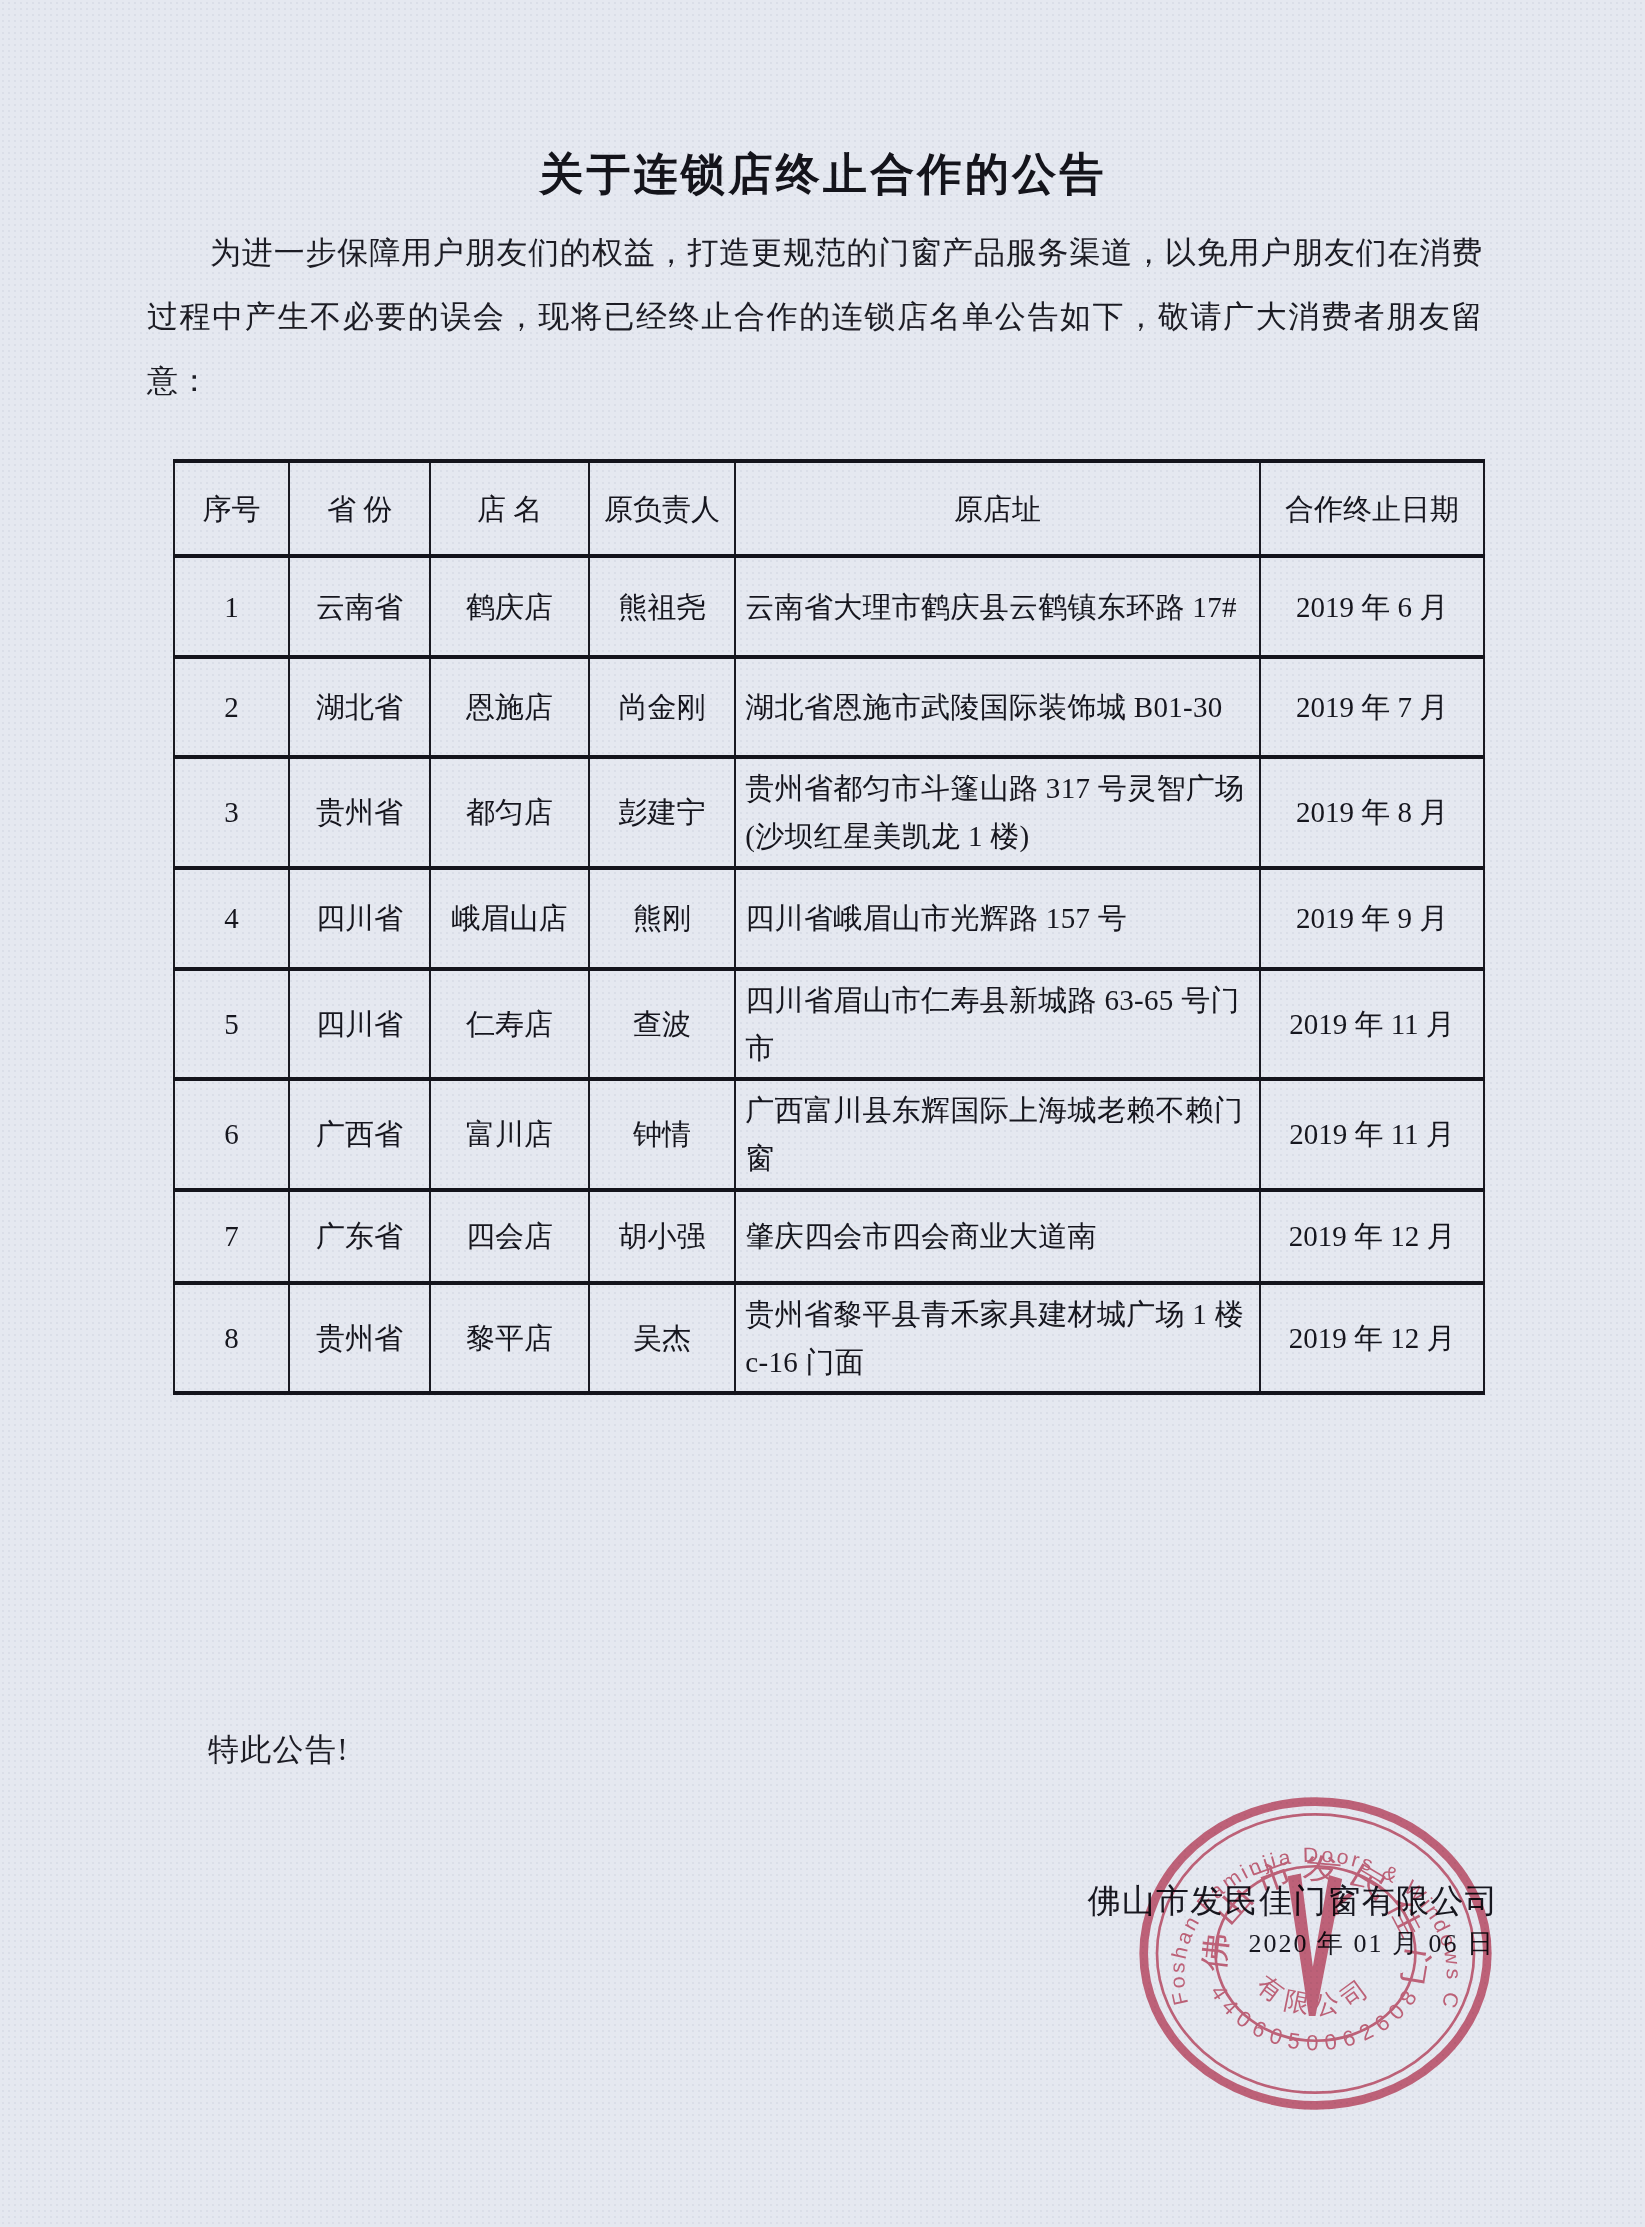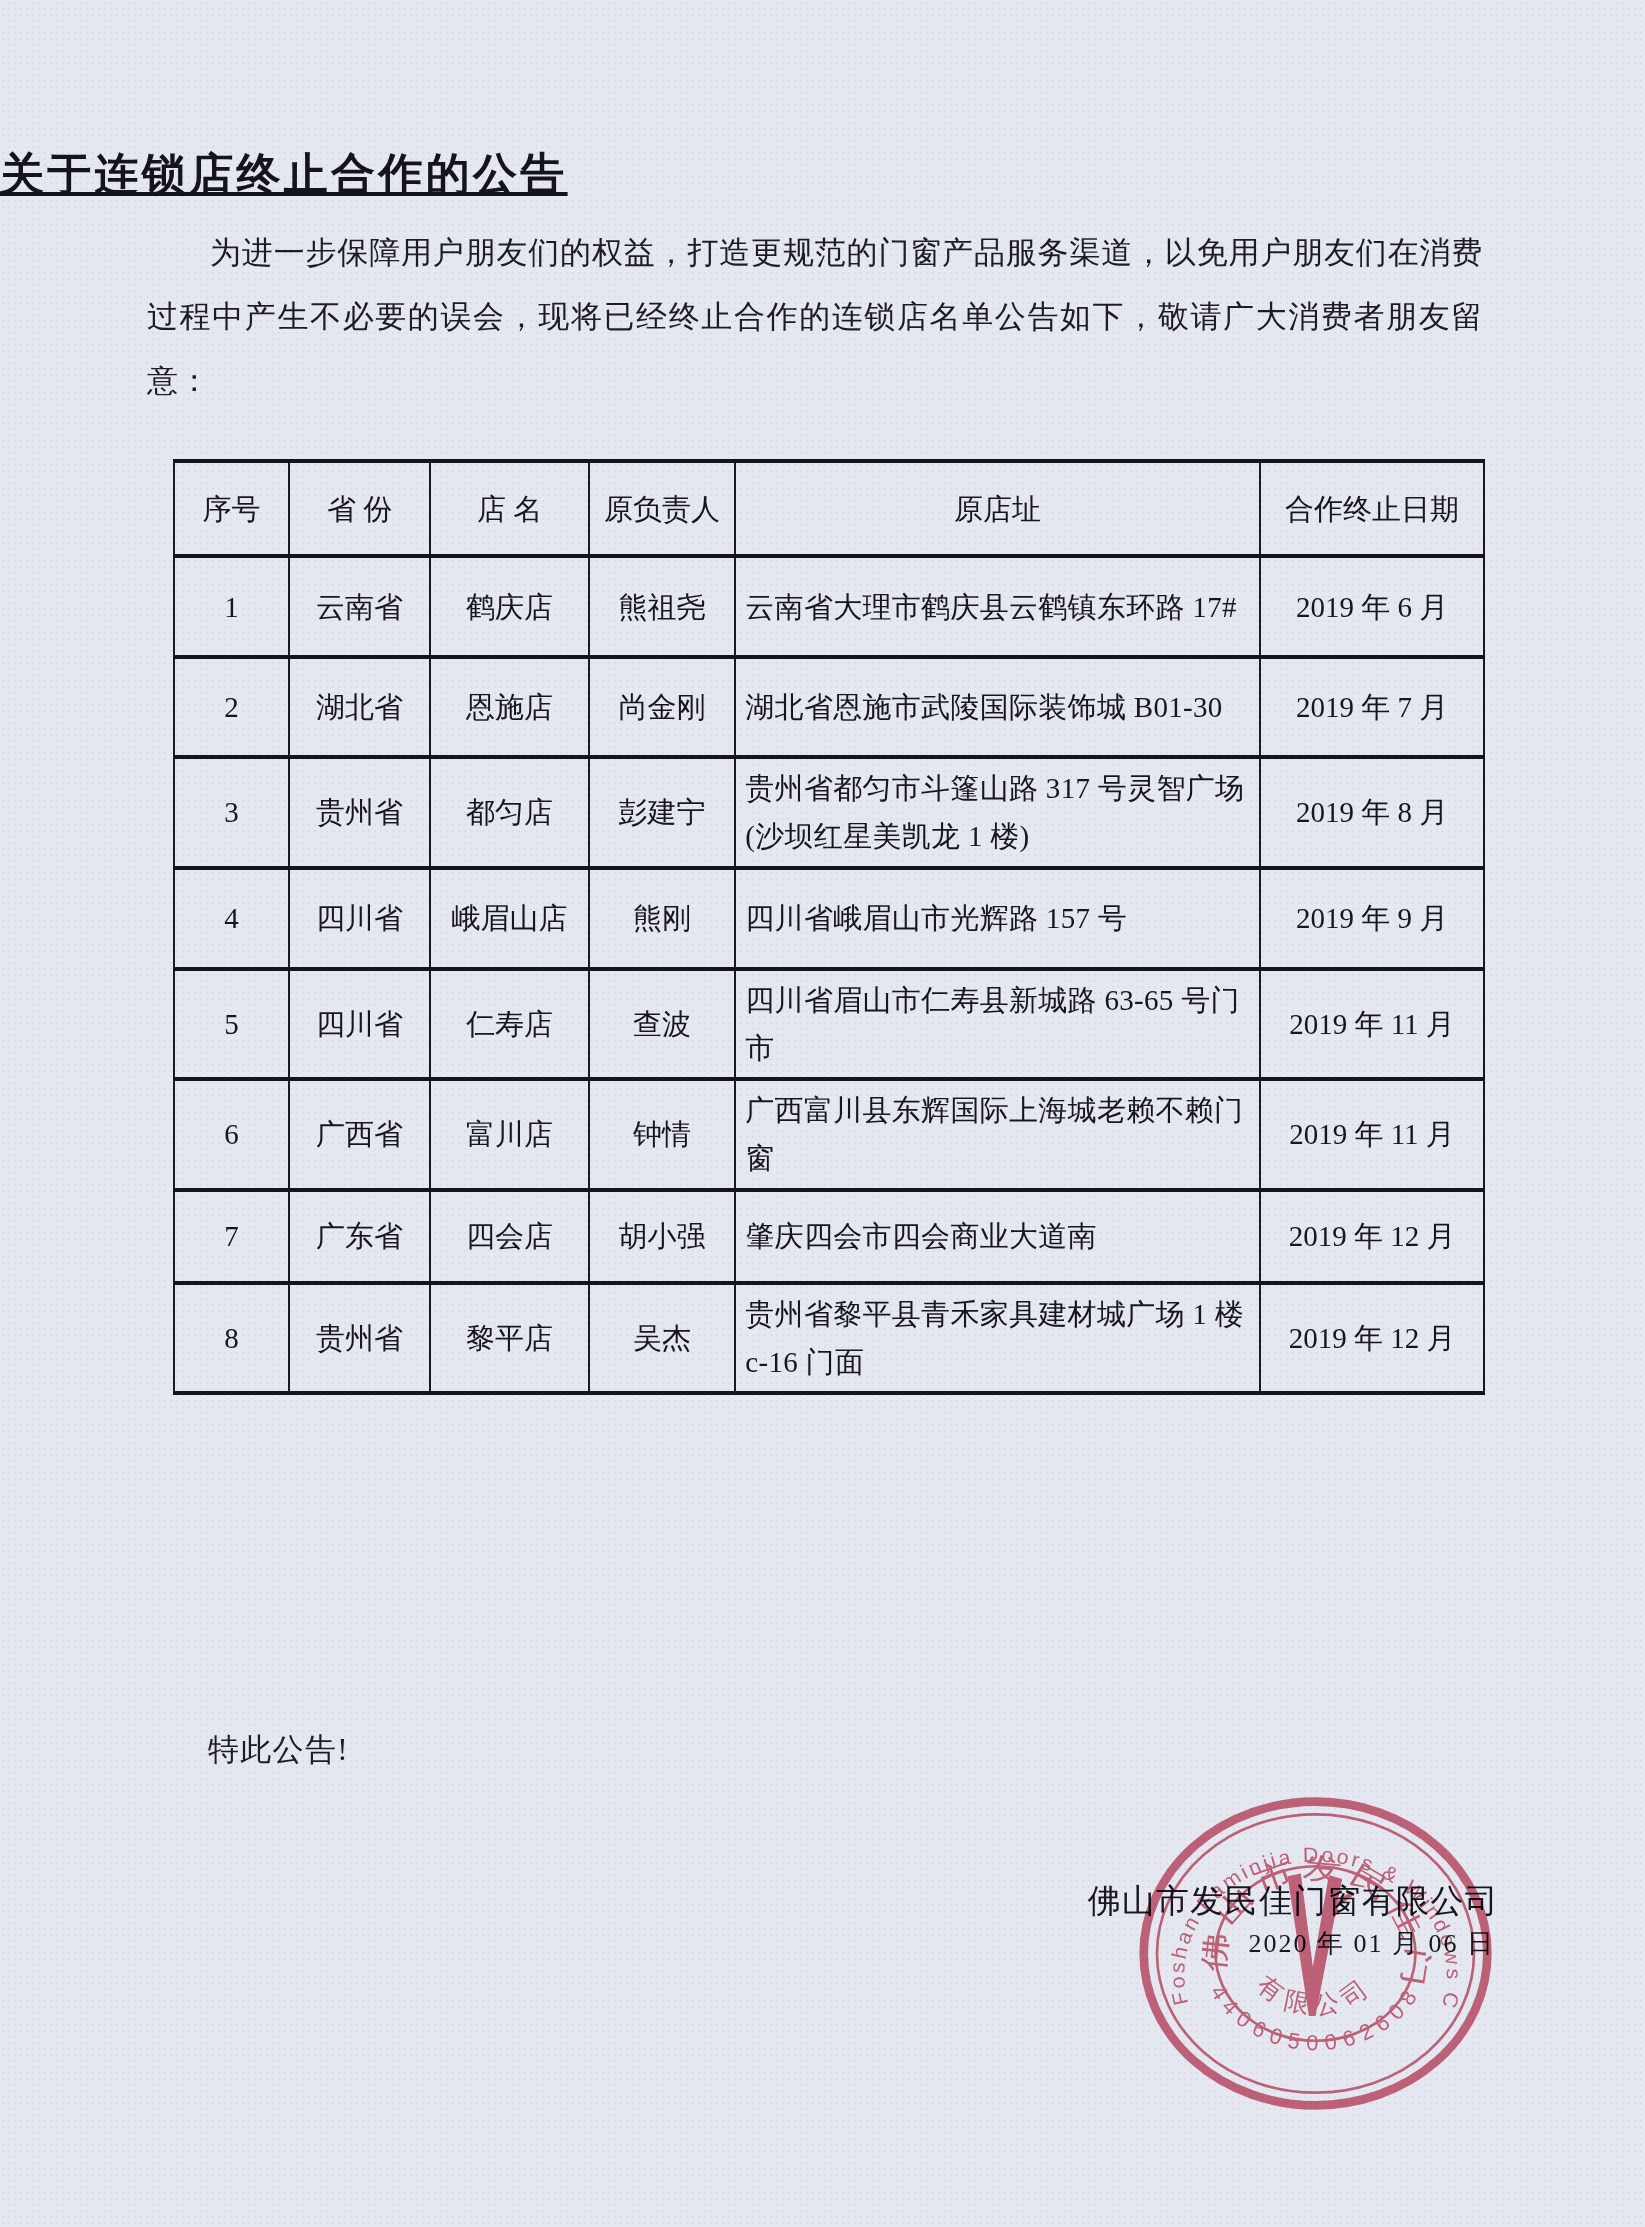--- a/index.html
+++ b/index.html
@@ -8,23 +8,22 @@
     width:1646px;height:2227px;
     background-color:#e5e8f0;
     background-image:radial-gradient(rgba(176,184,202,.22) 0.7px, transparent 0.9px);
     background-size:6px 6px;
     font-family:"Liberation Serif","DejaVu Serif",serif;
     color:#1c1c24;
     overflow:hidden;
   }
   .title{
     position:absolute;top:145px;left:0;width:100%;
-    font-size:44px;font-weight:bold;letter-spacing:3.3px;
+    text-align:center;font-size:44px;font-weight:bold;letter-spacing:3.3px;
     color:#14141b;
-    text-decoration:underline;
   }
   .intro{
     position:absolute;top:221px;left:147px;width:1336px;
     font-size:31px;line-height:64px;text-align:justify;text-justify:inter-ideograph;
     text-indent:63px;letter-spacing:0.7px;
   }
   table.term{
     position:absolute;left:165px;top:459px;width:1310px;
     border-collapse:collapse;table-layout:fixed;
     font-size:29px;color:#16161e;margin-left:8px;

